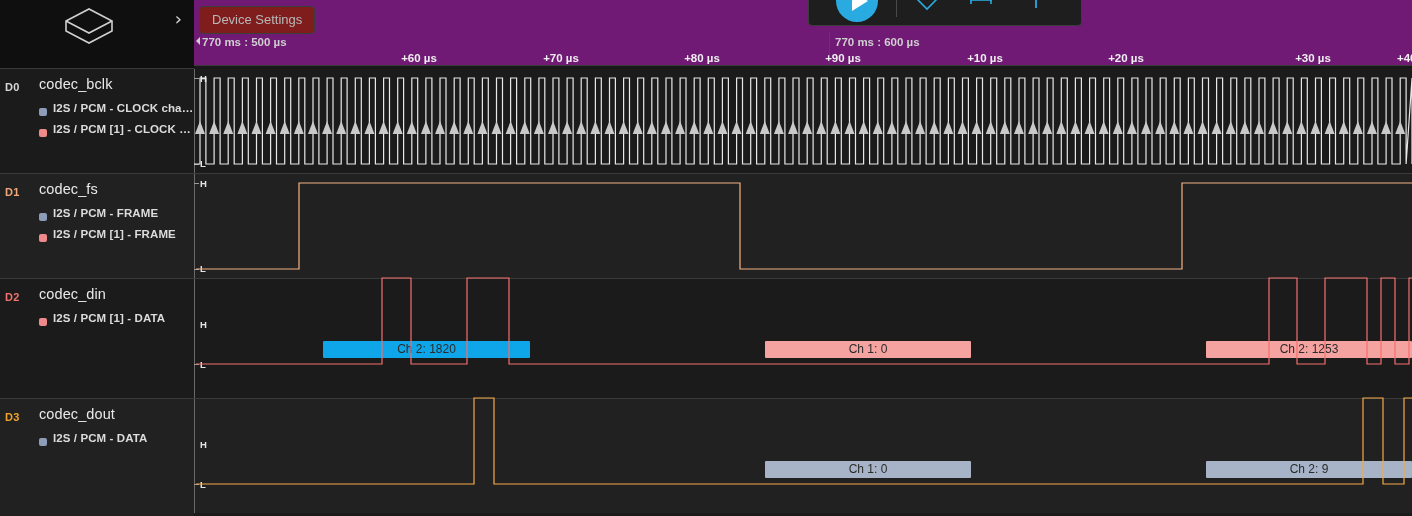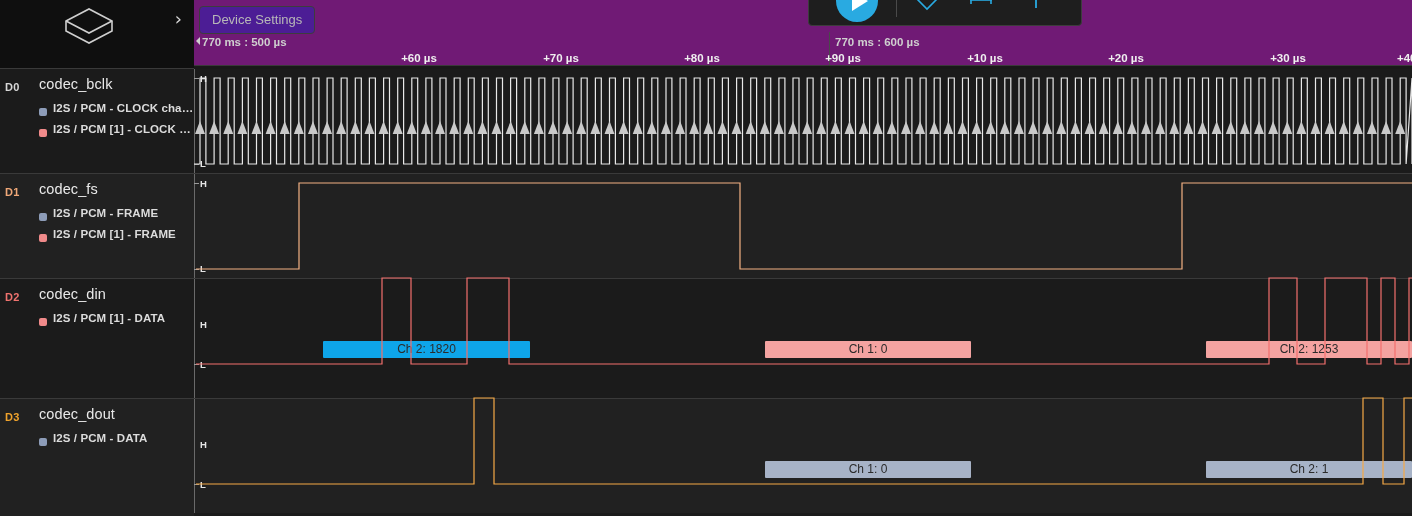--- a/index.html
+++ b/index.html
@@ -98,21 +98,21 @@
     position: absolute; left: 16px; top: 11px; width: 0; height: 0;
     border-top: 10px solid transparent; border-bottom: 10px solid transparent;
     border-left: 16px solid #ffffff;
   }
   #tb-div { position: absolute; left: 87px; top: 8px; width: 1px; height: 34px; background: #4a4a4a; }
   .tb-item { position: absolute; top: 9px; height: 28px; }
 
   #device-settings-tab {
     position: absolute; left: 199px; top: 6px;
     padding: 5px 12px 6px 12px;
-    background: #4c1d95; border: 1px solid #3d3d3d;
+    background: #7f1d1d; border: 1px solid #3d3d3d;
     border-radius: 4px; z-index: 28;
     font-size: 13px; color: #b8b8b8; white-space: nowrap;
   }
 
   
   #wave-area {
     position: absolute; left: 194px; top: 69px; width: 1218px; height: 447px;
     overflow: hidden;
   }
   .vgrid { position: absolute; top: 0; width: 1px; height: 447px; }
@@ -220,21 +220,21 @@
 
     <div class="abs-tickline" style="left:635px"></div>
     <div class="abs-label" style="left:641px">770 ms : 600 µs</div>
 
     <div class="tick-label" style="left:225px">+60 µs</div>
     <div class="tick-label" style="left:367px">+70 µs</div>
     <div class="tick-label" style="left:508px">+80 µs</div>
     <div class="tick-label" style="left:649px">+90 µs</div>
     <div class="tick-label" style="left:791px">+10 µs</div>
     <div class="tick-label" style="left:932px">+20 µs</div>
-    <div class="tick-label" style="left:1094px">+30 µs</div>
+    <div class="tick-label" style="left:1119px">+30 µs</div>
     <div class="tick-label" style="left:1203px;transform:none">+40</div>
 
     <div id="ruler-baseline"></div>
   </div>
 
   <div id="toolbar">
     <div id="play-btn">
       <div id="play-tri"></div>
     </div>
     <div id="tb-div"></div>
@@ -407,21 +407,21 @@
       </svg>
     </div>
 
     <div class="lane alt" style="top:330px; height:117px; border-bottom:none">
       <div class="lane-axis"></div>
       <div class="tickmark" style="top:85px"></div>
       <div class="hl" style="left:6px; top:80px">L</div>
       <div class="hl" style="left:6px; top:40px">H</div>
 
       <div class="annbar" style="left:571px; width:206px; top:62px; background:#a7b3c7">Ch 1: 0</div>
-      <div class="annbar" style="left:1012px; width:206px; top:62px; background:#a7b3c7">Ch 2: 1</div>
+      <div class="annbar" style="left:1012px; width:206px; top:62px; background:#a7b3c7">Ch 2: 9</div>
 
       <svg class="wave" width="1218" height="117" style="top:0">
         <polyline points="2,170 280,170 280,84 300,84 300,170
                           1169,170 1169,84 1189,84 1189,170 1210,170 1210,84 1218,84" fill="none" stroke="#f5a946" stroke-width="1.2" transform="translate(0,-85)"></polyline>
       </svg>
     </div>
   </div>
 
   <div id="footer-strip"></div>
 </div>

